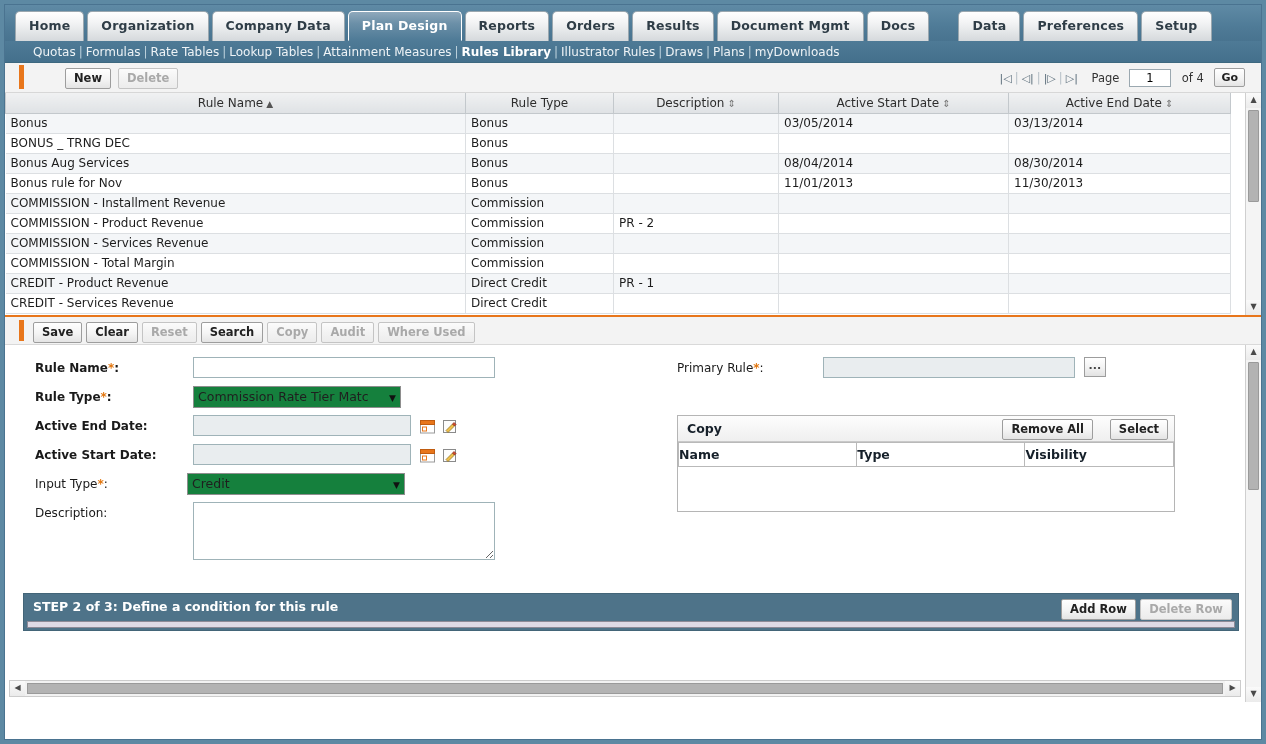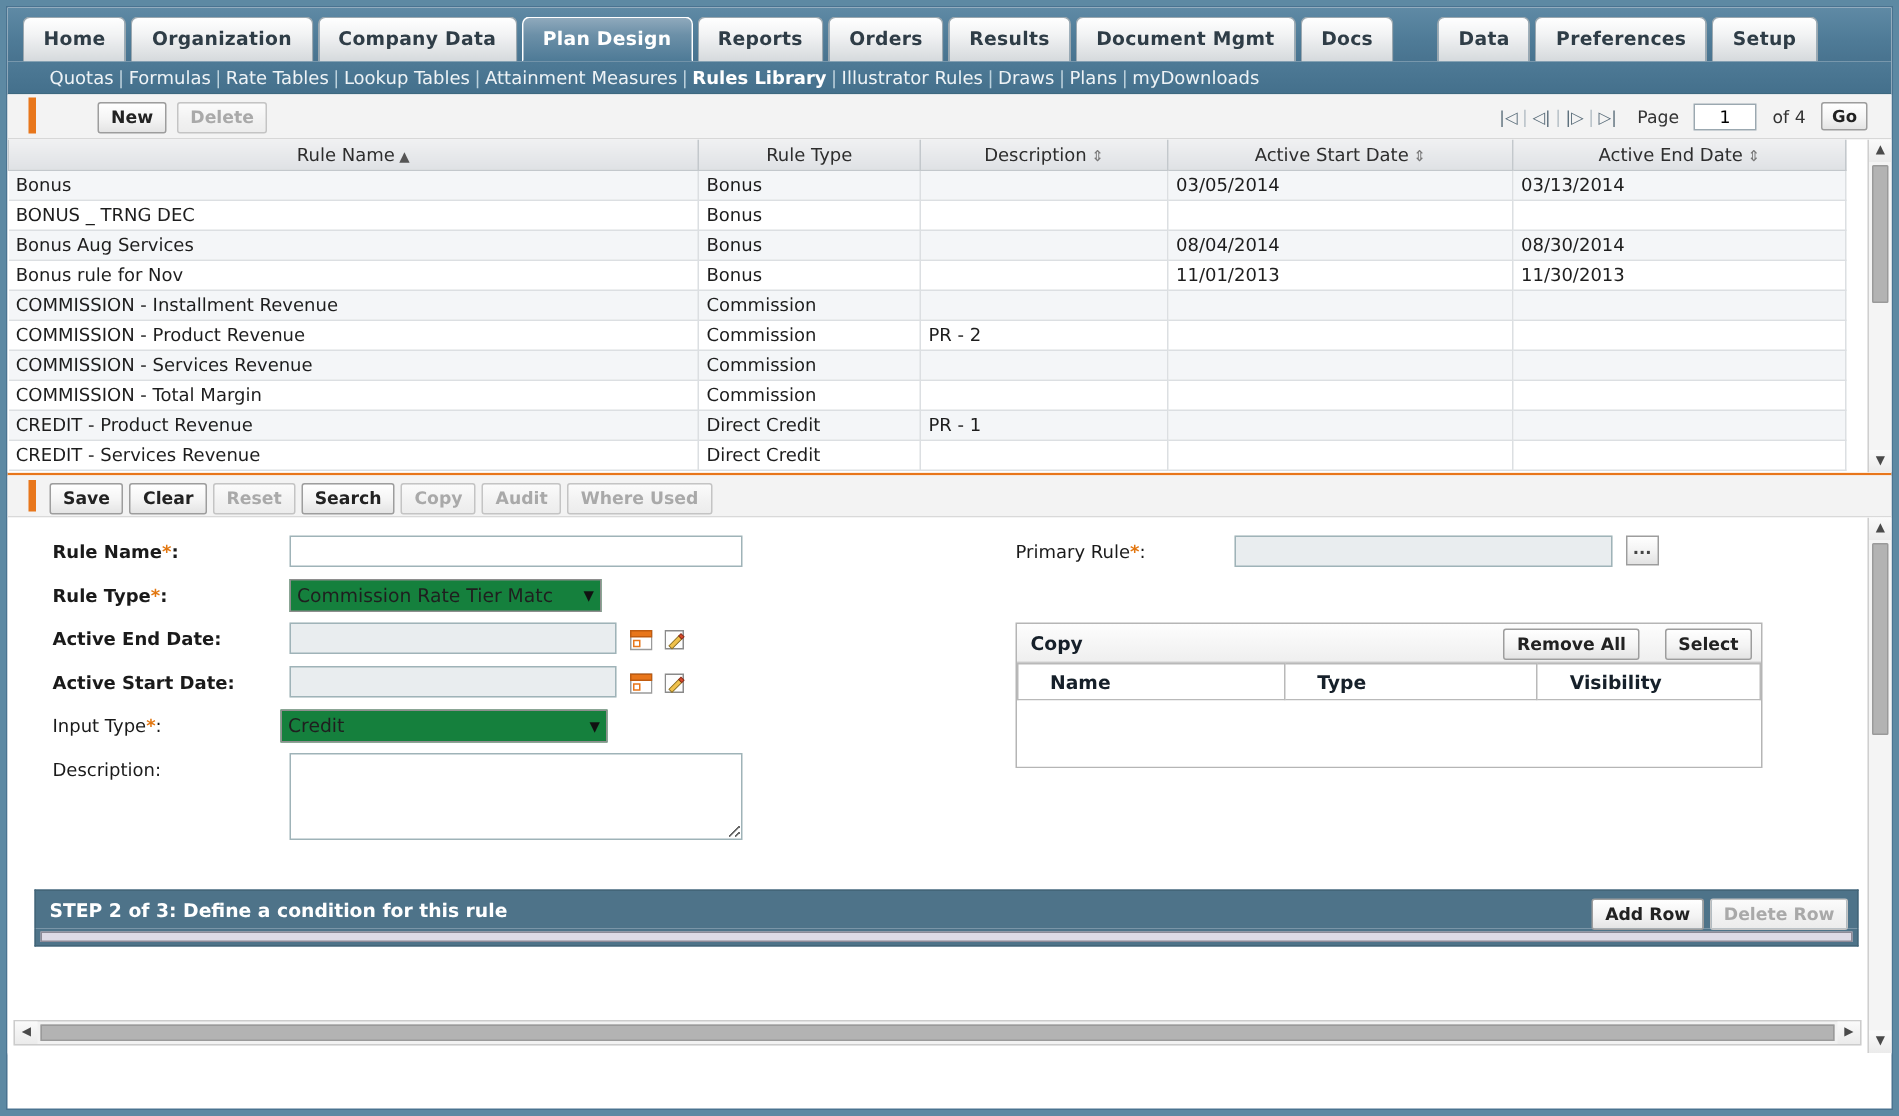--- a/index.html
+++ b/index.html
@@ -372,21 +372,21 @@
     width: 100%;
     border-collapse: collapse;
     font-size: 12.5px;
   }
   table.tagtbl th {
     height: 24px;
     text-align: left;
     font-weight: bold;
     color: #16202a;
     border: 1px solid #b9b9b9;
-    padding: 0 21px;
+    padding: 0 0;
     background: #ffffff;
   }
   .tagtbl-body { height: 44px; background: #ffffff; }
 
   
   .step2-wrap { position: relative; margin: 16px 22px 0 18px; }
   .step2-bar {
     position: relative;
     height: 26px;
     line-height: 26px;

